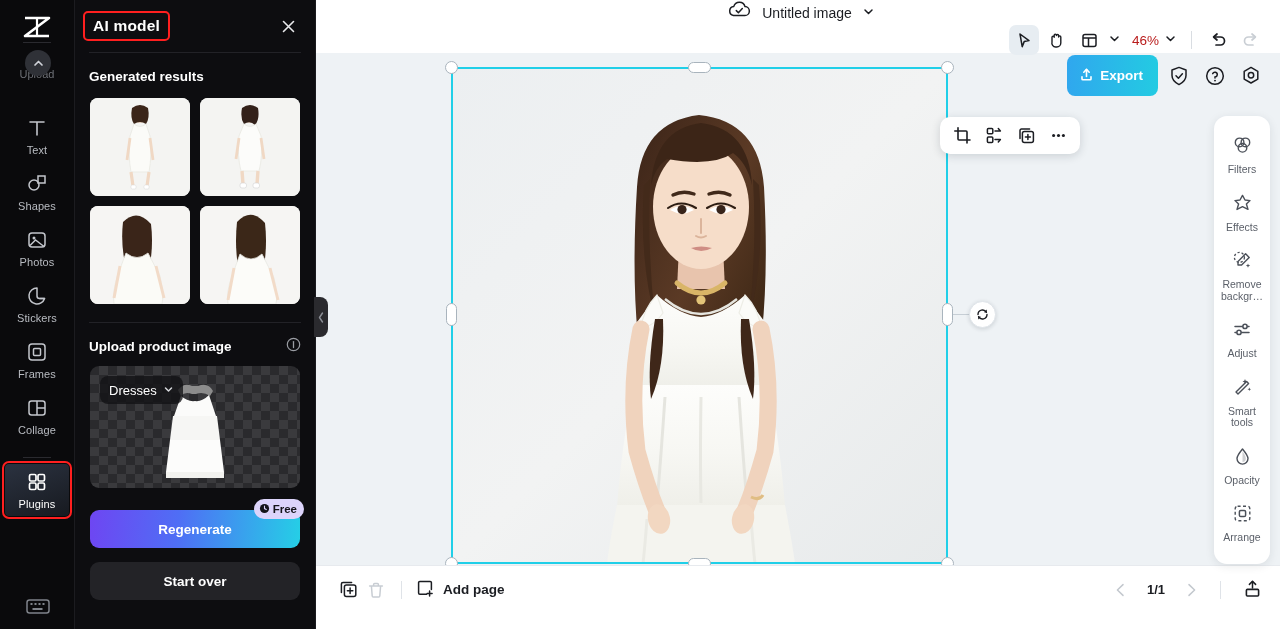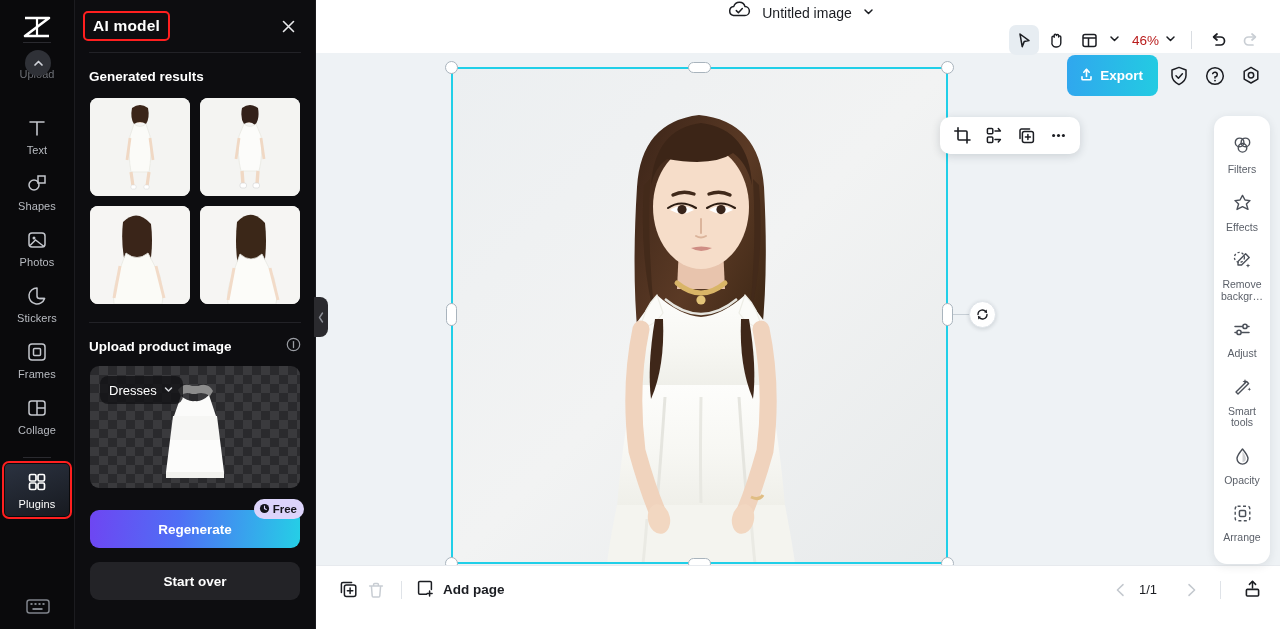--- a/index.html
+++ b/index.html
@@ -184,21 +184,21 @@
 
   .bottombar {
     position: absolute; left: 0; right: 0; bottom: 16px; height: 48px; background: #fff;
     border-top: 1px solid #e7eaee; display: flex; align-items: center; padding: 0 14px 0 18px;
   }
   .bb-icon { width: 28px; height: 28px; display: flex; align-items: center; justify-content: center; cursor: pointer; }
   .bb-sep { width: 1px; height: 18px; background: #dfe3e8; margin: 0 13px 0 11px; }
   .addpage { display: flex; align-items: center; gap: 8px; cursor: pointer; }
   .addpage .ap-t { font-size: 13.5px; color: #1b1d22; font-weight: bold; }
   .bb-right { margin-left: auto; display: flex; align-items: center; gap: 4px; }
-  .page-ind { font-size: 13px; color: #1b1d22; font-weight: normal; min-width: 34px; }
+  .page-ind { font-size: 13px; color: #1b1d22; font-weight: bold; min-width: 34px; text-align: center; }
 </style>
 </head>
 <body>
 
 <div id="app">
 
   <div class="rail">
     <div class="logo">
       <svg width="32" height="24" viewBox="0 0 32 24">
         <path d="M4 3 L28 3 L4 21 L28 21" fill="none" stroke="#fff" stroke-width="2.6" stroke-linejoin="round"></path>

